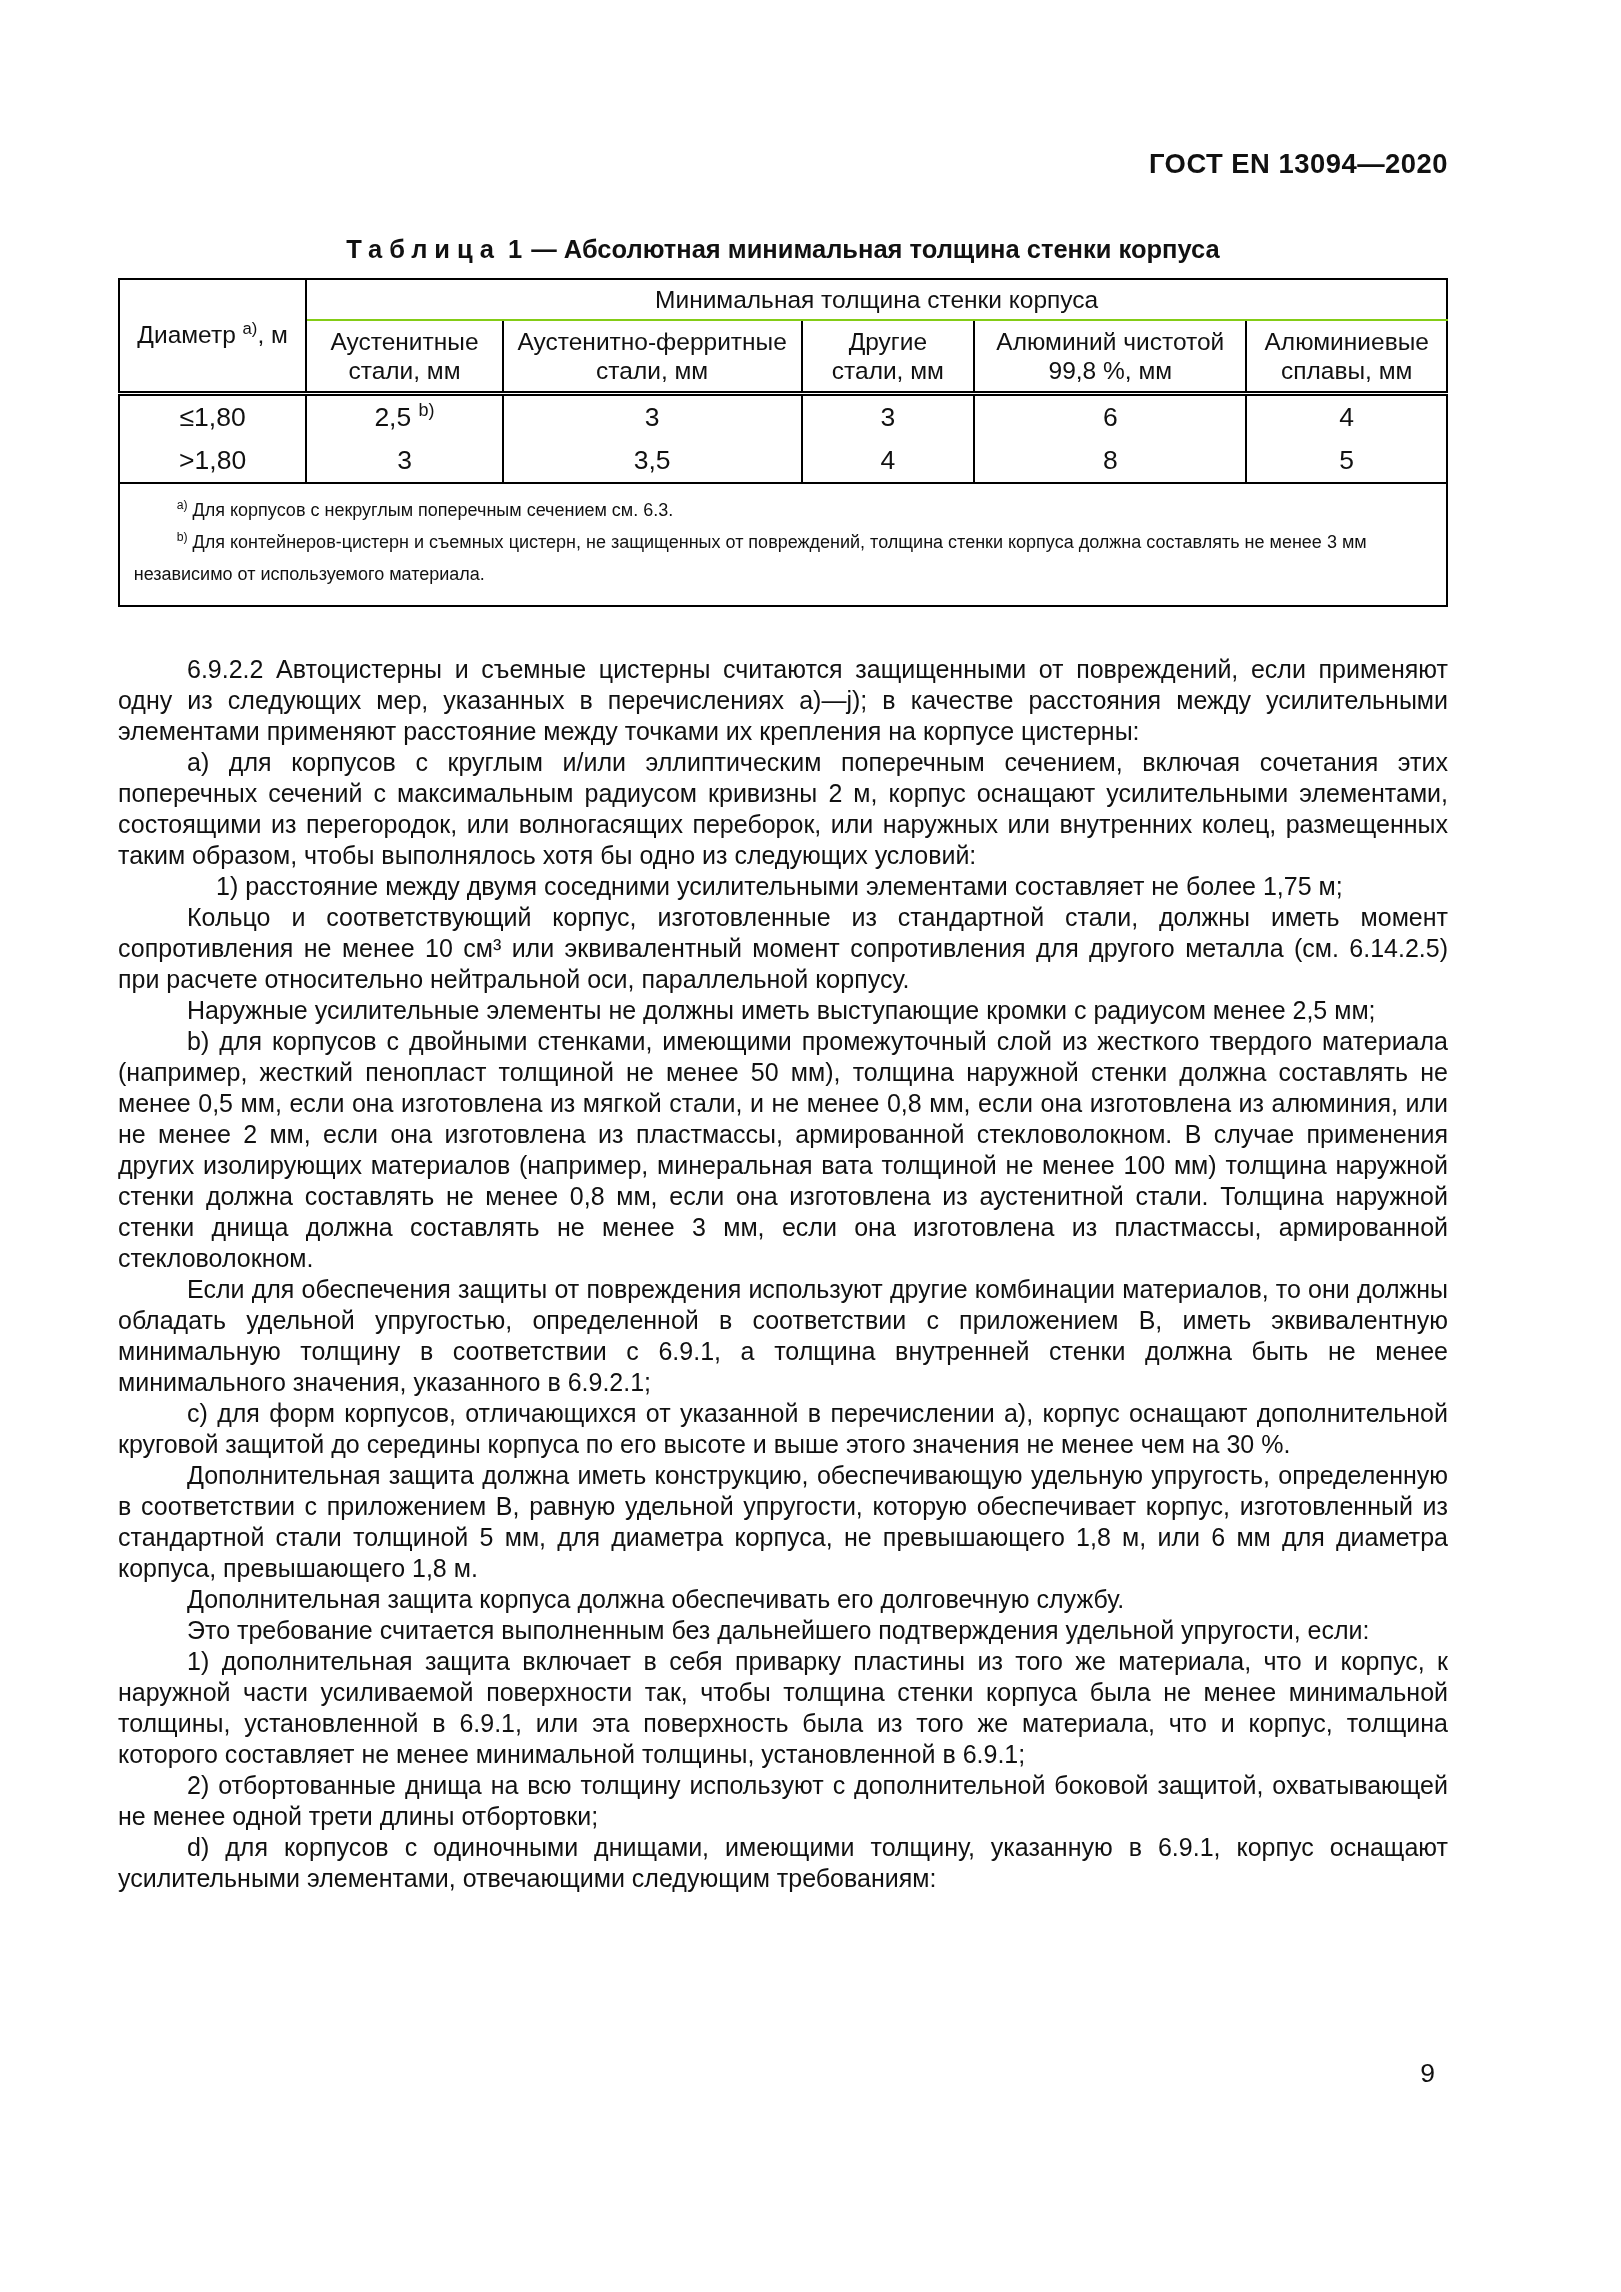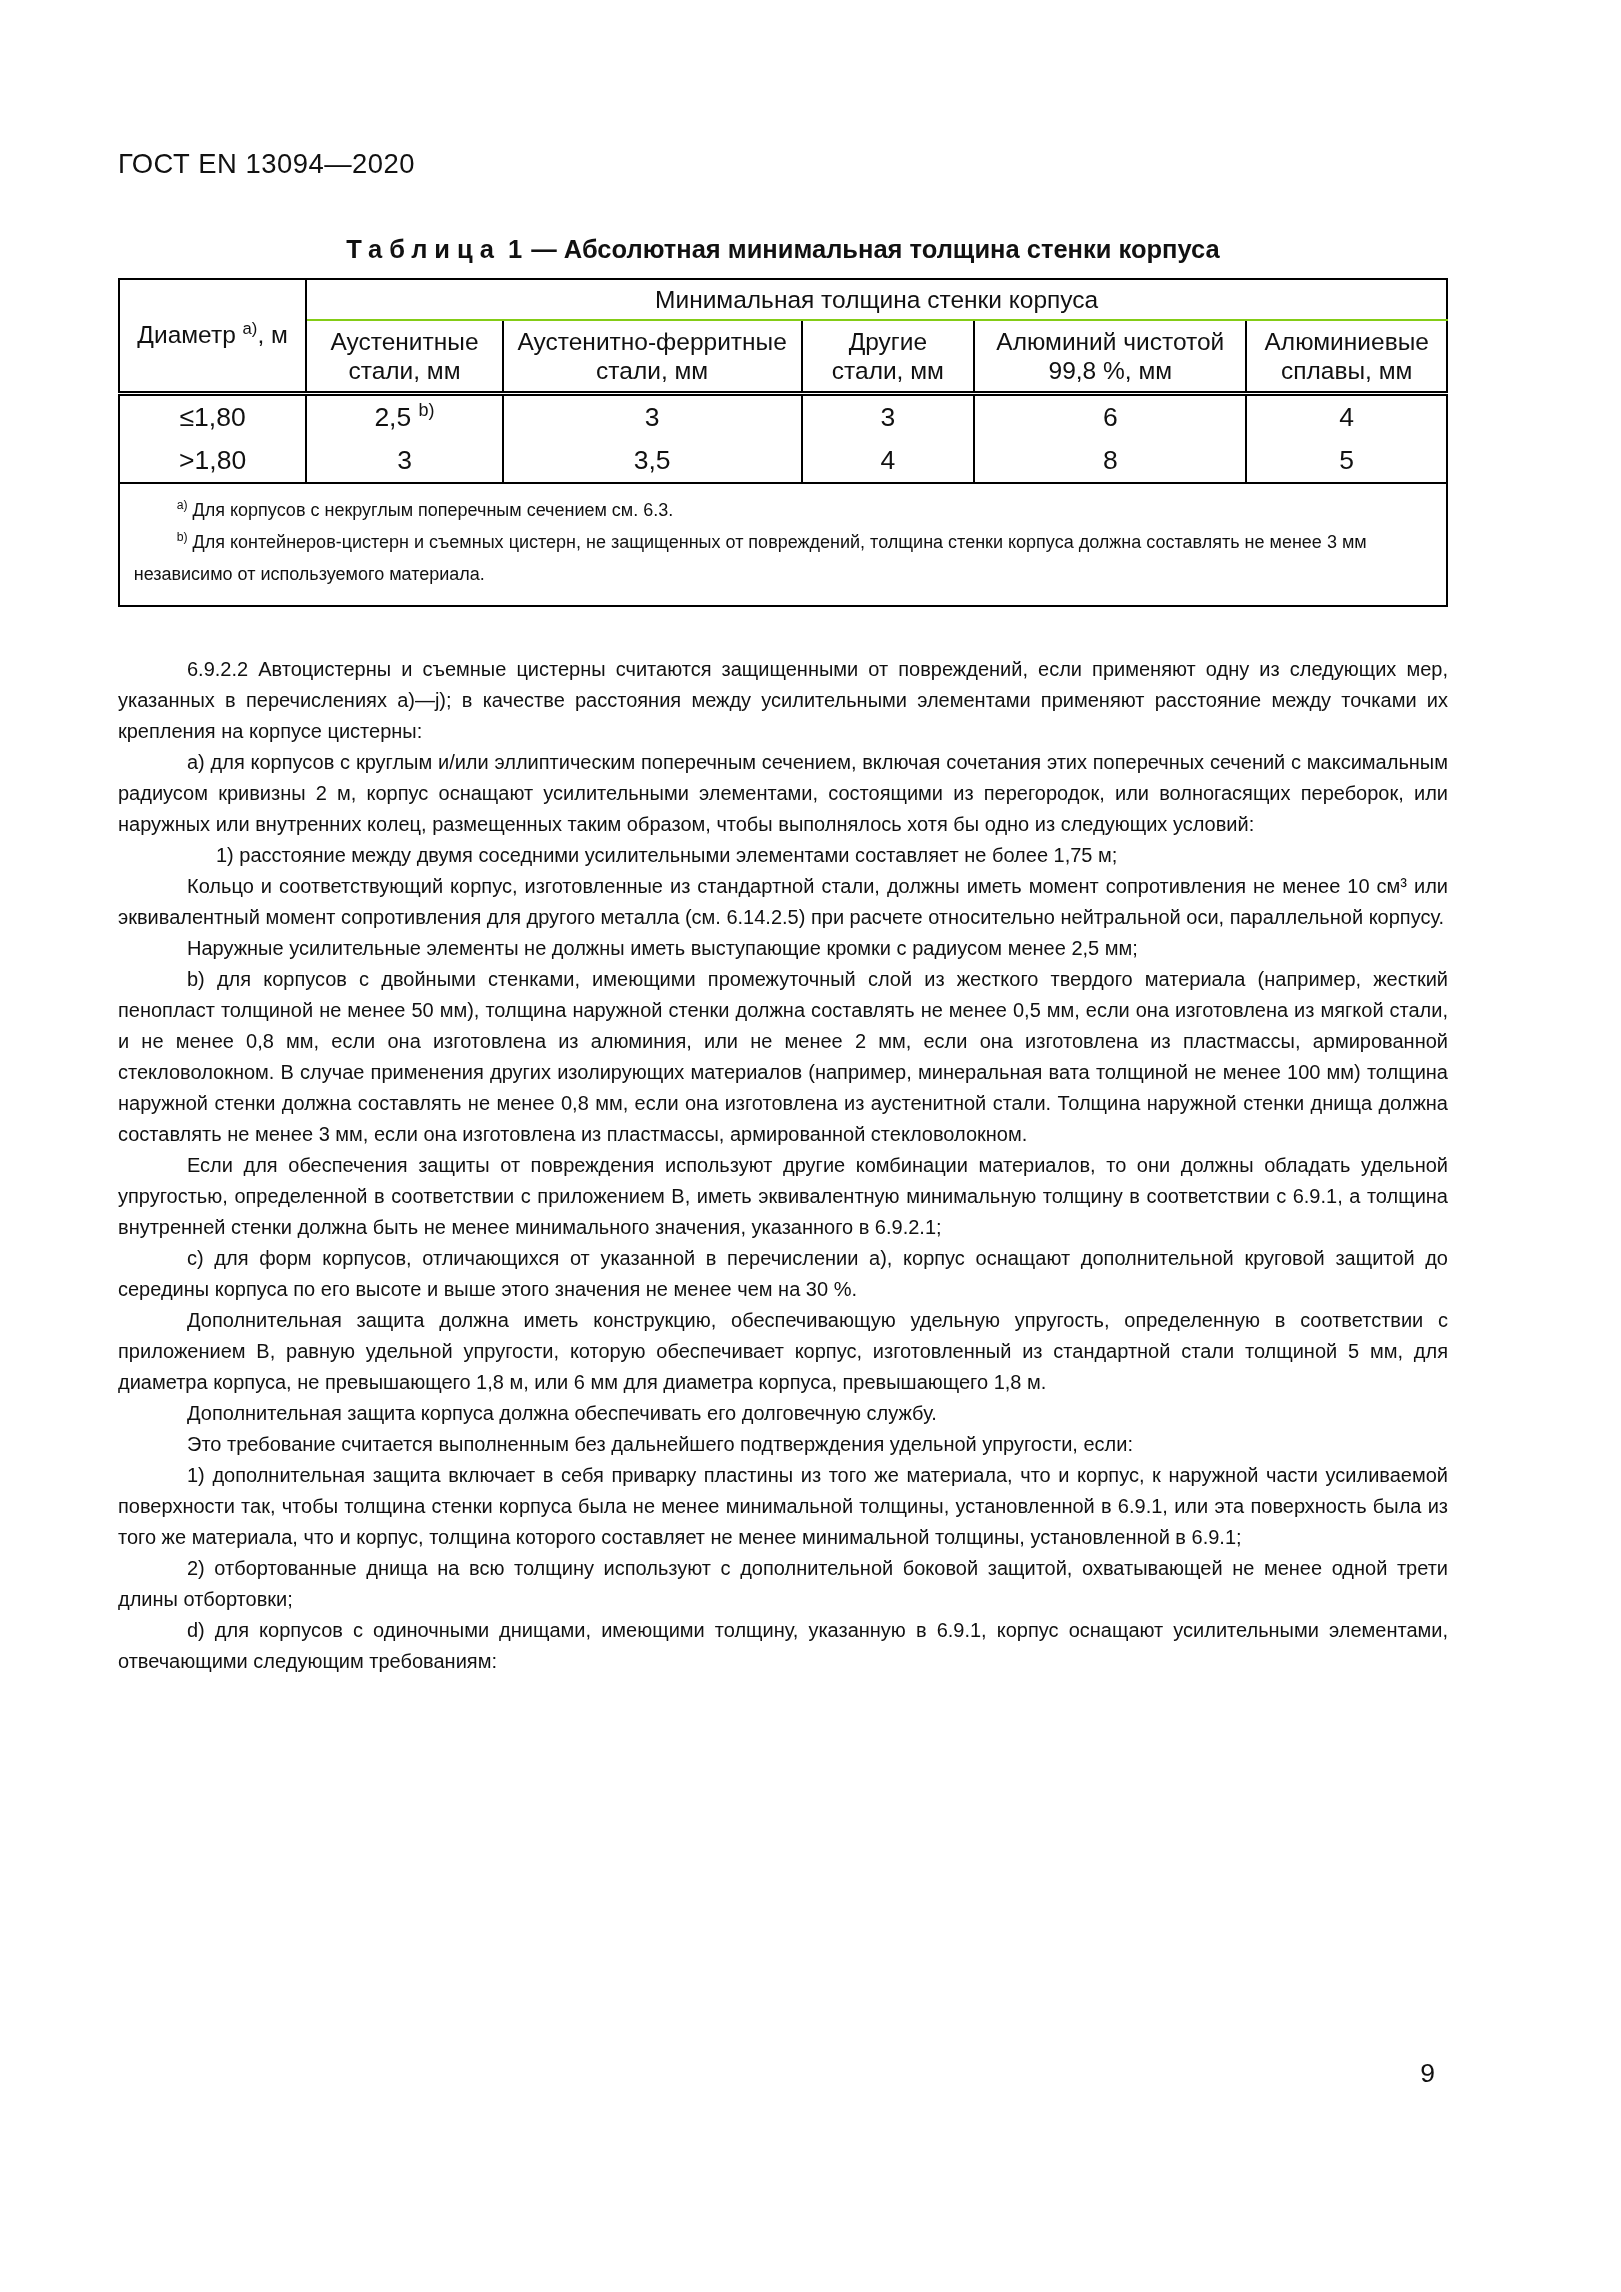--- a/index.html
+++ b/index.html
@@ -13,21 +13,22 @@
     height: 2293px;
     margin: 0 auto;
     background: #ffffff;
     font-family: "Liberation Sans", sans-serif;
     color: #111;
     box-sizing: border-box;
     padding: 149px 173px 0 118px;
     overflow: hidden;
   }
   .doc-header {
-    font-weight: normal;
+    text-align: right;
+    font-weight: bold;
     font-size: 27.4px;
     line-height: 29px;
     letter-spacing: 0.5px;
   }
   .table-caption {
     margin-top: 57px;
     font-weight: bold;
     font-size: 25.5px;
     line-height: 29px;
     text-align: center;
@@ -82,21 +83,21 @@
     padding: 9.8px 13.7px 15.7px 13.7px;
   }
   .footnote-p { margin: 0; text-indent: 43px; }
   sup {
     font-size: 0.68em;
     line-height: 0;
     vertical-align: super;
   }
   .body-text {
     margin-top: 47px;
-    font-size: 20px;
+    font-size: 25px;
     line-height: 31px;
     text-align: justify;
   }
   .body-text p {
     margin: 0;
     text-indent: 69px;
   }
   .body-text p.list-deep {
     margin-left: 33px;
     text-indent: 65px;

